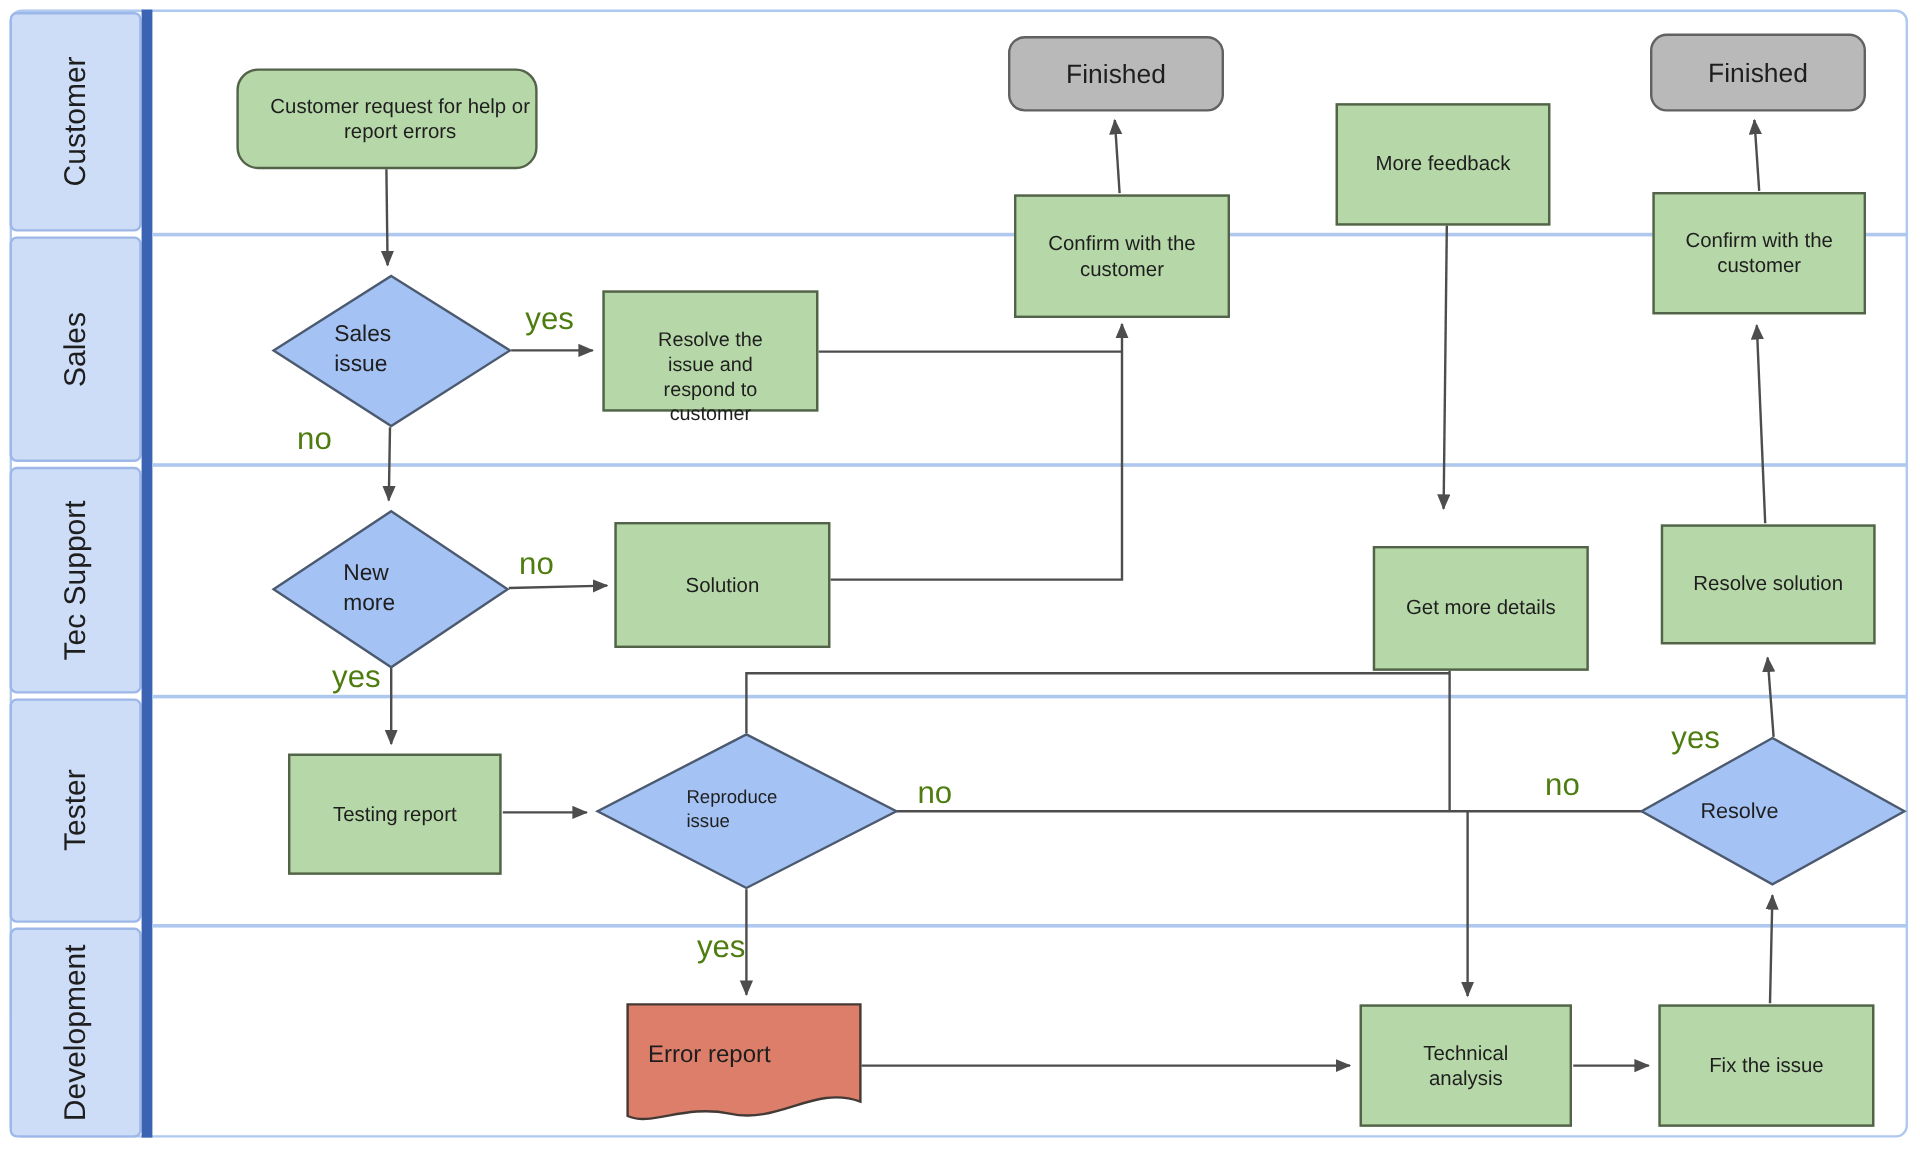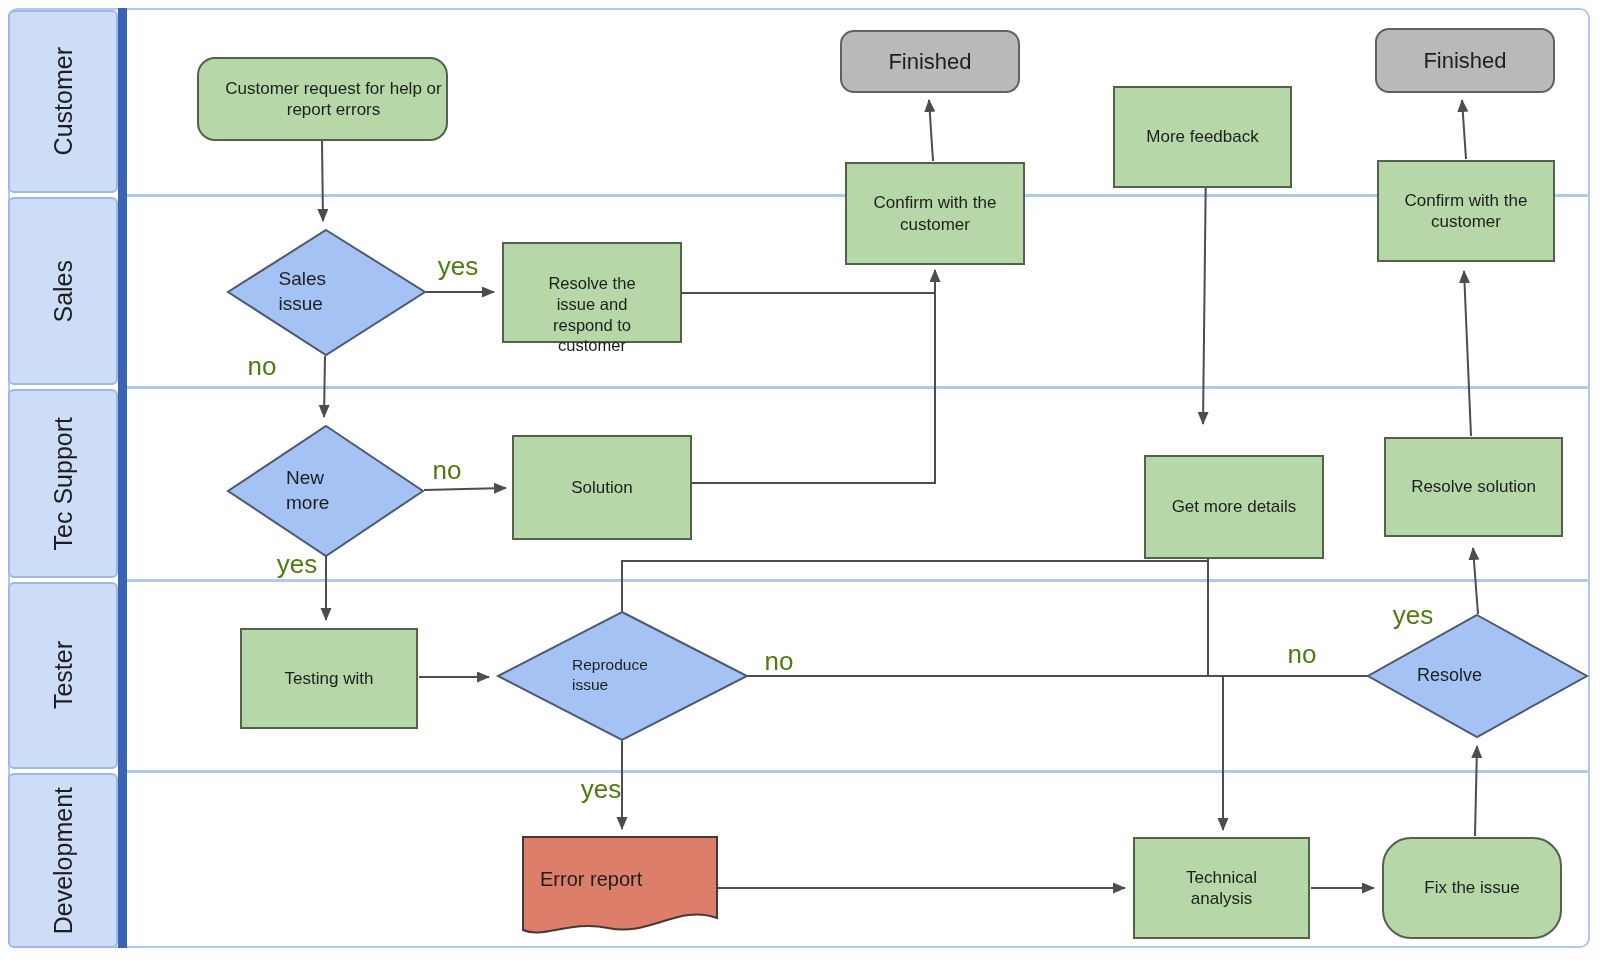--- a/index.html
+++ b/index.html
@@ -117,26 +117,26 @@
   <div class="node proc" style="left:512px;top:435px;width:180px;height:105px;">
     <span>Solution</span>
   </div>
   <div class="node proc" style="left:1118px;top:455px;width:180px;height:104px;margin-left:26px;">
     <span>Get more details</span>
   </div>
   <div class="node proc" style="left:1384px;top:437px;width:179px;height:100px;">
     <span>Resolve solution</span>
   </div>
   <div class="node proc" style="left:240px;top:628px;width:178px;height:101px;">
-    <span>Testing with</span>
+    <span>Testing report</span>
   </div>
   <div class="node proc" style="left:1133px;top:837px;width:177px;height:102px;">
     <span style="width:95px;">Technical analysis</span>
   </div>
-  <div class="node proc" style="left:1382px;top:837px;width:180px;height:102px;border-radius:29px;">
+  <div class="node proc" style="left:1382px;top:837px;width:180px;height:102px;">
     <span>Fix the issue</span>
   </div>
 
   <div class="shape-label" style="left:326px;top:292px;font-size:19px;width:95px;">Sales issue</div>
   <div class="shape-label" style="left:326px;top:491px;font-size:19px;width:80px;">New more</div>
   <div class="shape-label" style="left:622px;top:675px;font-size:15.5px;width:100px;">Reproduce issue</div>
   <div class="shape-label" style="left:1477px;top:676px;font-size:18px;width:120px;">Resolve</div>
   <div class="shape-label" style="left:620px;top:879px;font-size:20px;width:160px;">Error report</div>
 
   <div class="edge-label" style="left:458px;top:266px;">yes</div>

